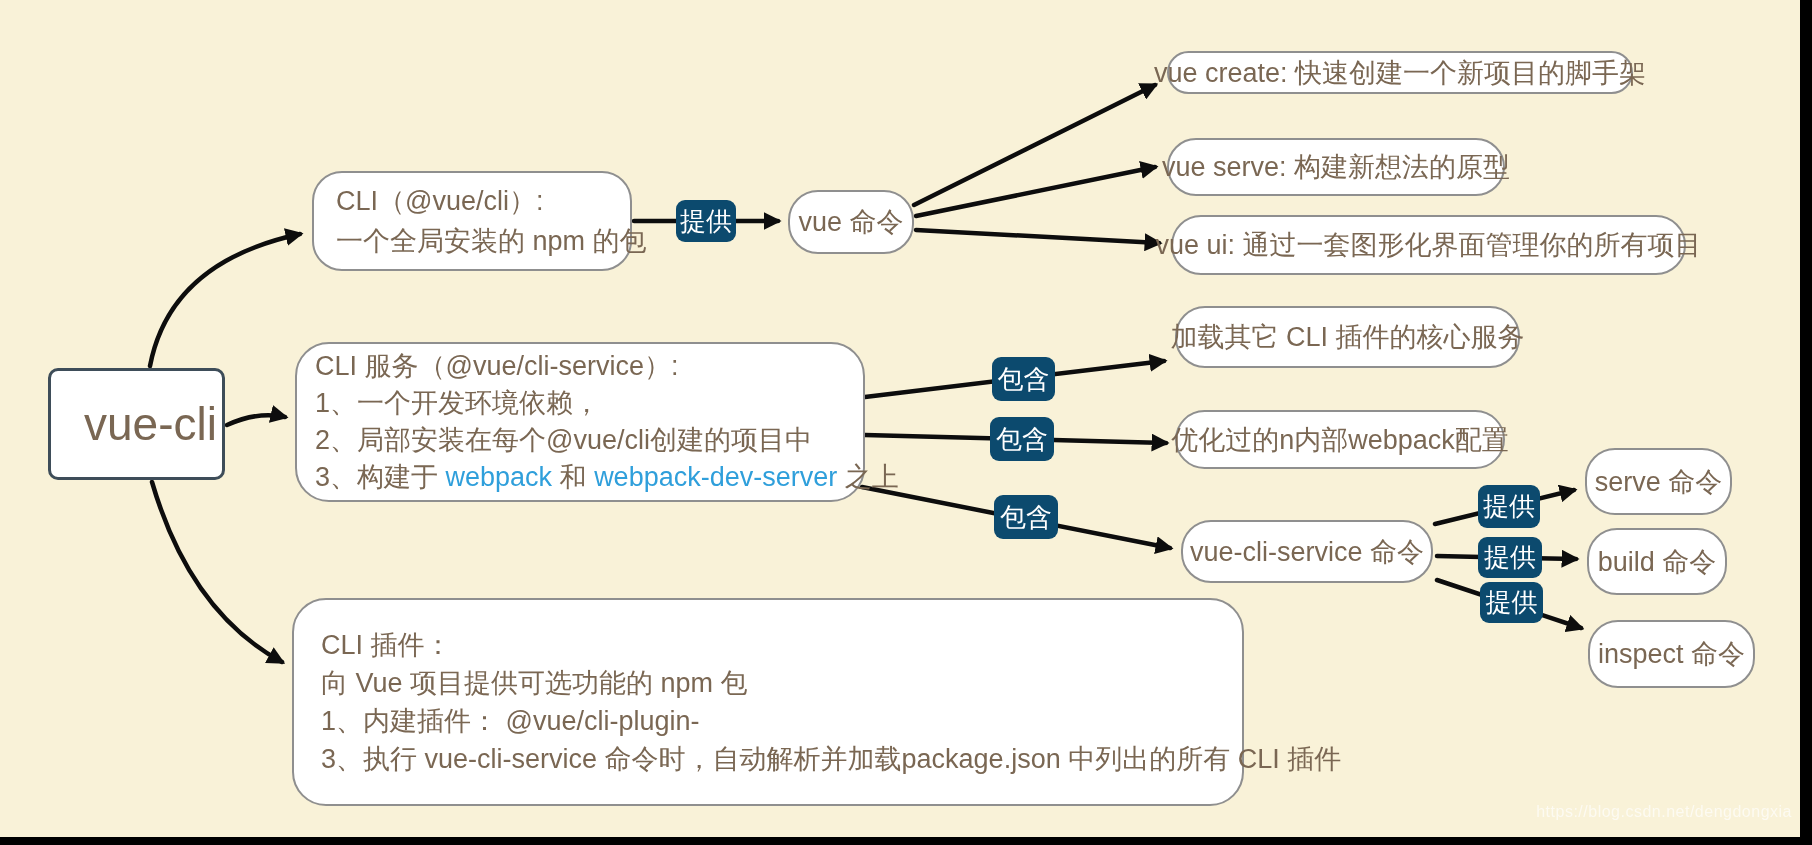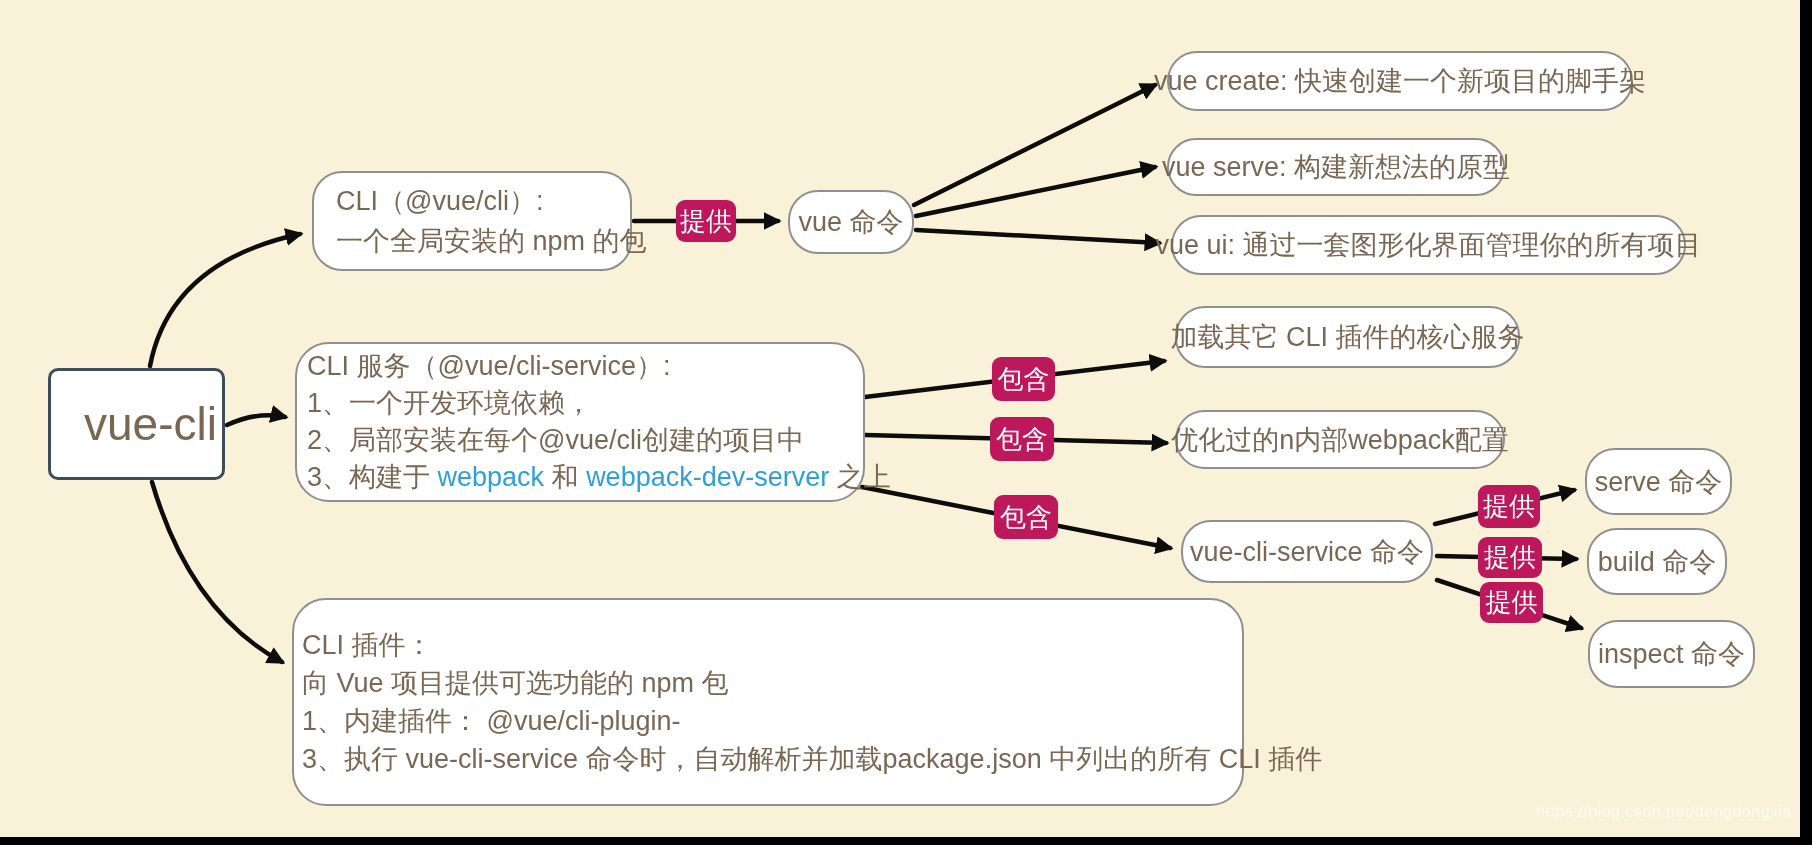--- a/index.html
+++ b/index.html
@@ -31,21 +31,21 @@
   .node.multiline{
     flex-direction:column;align-items:flex-start;justify-content:center;
     white-space:nowrap;
   }
   .root-node{
     position:absolute;background:#fff;border:3px solid var(--root-border);
     border-radius:10px;color:var(--brown);font-size:46px;
     display:flex;align-items:center;justify-content:center;padding-left:28px;
   }
   .badge{
-    position:absolute;background:#be185d;color:#fff;border-radius:9px;
+    position:absolute;background:#0c4a6e;color:#fff;border-radius:9px;
     display:flex;align-items:center;justify-content:center;
     font-size:26px;white-space:nowrap;
   }
   .link{color:var(--link-blue);}
   .watermark{
     position:absolute;right:8px;bottom:16px;
     color:rgba(255,255,255,0.66);font-size:16px;letter-spacing:0.5px;
   }
 </style>
 </head>
@@ -78,27 +78,27 @@
 
   <div class="node pill multiline" style="left:312px;top:171px;width:320px;height:100px;padding-left:22px;line-height:40px;">
     <span>CLI（@vue/cli）:</span>
     <span>一个全局安装的 npm 的包</span>
   </div>
 
   <div class="badge" style="left:676px;top:200px;width:60px;height:42px;">提供</div>
 
   <div class="node pill" style="left:788px;top:190px;width:126px;height:64px;">vue 命令</div>
 
-  <div class="node pill" style="left:1167px;top:51px;width:466px;height:60px;">vue create: 快速创建一个新项目的脚手架</div>
+  <div class="node pill" style="left:1167px;top:51px;width:466px;height:43px;">vue create: 快速创建一个新项目的脚手架</div>
 
   <div class="node pill" style="left:1167px;top:138px;width:338px;height:58px;">vue serve: 构建新想法的原型</div>
 
   <div class="node pill" style="left:1171px;top:215px;width:515px;height:60px;">vue ui: 通过一套图形化界面管理你的所有项目</div>
 
-  <div class="node pill multiline" style="left:295px;top:342px;width:570px;height:160px;padding-left:10px;line-height:37px;border-radius:34px;">
+  <div class="node pill multiline" style="left:295px;top:342px;width:570px;height:160px;padding-left:18px;line-height:37px;border-radius:34px;">
     <span>CLI 服务（@vue/cli-service）:</span>
     <span>1、一个开发环境依赖，</span>
     <span>2、局部安装在每个@vue/cli创建的项目中</span>
     <span>
       <span>3、构建于 </span><span class="link">webpack</span><span> 和 </span><span class="link">webpack-dev-server</span><span> 之上</span>
     </span>
   </div>
 
   <div class="badge" style="left:992px;top:357px;width:63px;height:44px;">包含</div>
   <div class="badge" style="left:990px;top:417px;width:64px;height:44px;">包含</div>
@@ -113,21 +113,21 @@
   <div class="badge" style="left:1478px;top:485px;width:62px;height:43px;">提供</div>
   <div class="badge" style="left:1478px;top:537px;width:64px;height:41px;">提供</div>
   <div class="badge" style="left:1480px;top:582px;width:63px;height:41px;">提供</div>
 
   <div class="node pill" style="left:1585px;top:448px;width:147px;height:67px;">serve 命令</div>
 
   <div class="node pill" style="left:1587px;top:528px;width:140px;height:67px;">build 命令</div>
 
   <div class="node pill" style="left:1588px;top:620px;width:167px;height:68px;">inspect 命令</div>
 
-  <div class="node pill multiline" style="left:292px;top:598px;width:952px;height:208px;padding-left:8px;line-height:38px;border-radius:34px;">
+  <div class="node pill multiline" style="left:292px;top:598px;width:952px;height:208px;padding-left:27px;line-height:38px;border-radius:34px;">
     <span>CLI 插件：</span>
     <span>向 Vue 项目提供可选功能的 npm 包</span>
     <span>1、内建插件： @vue/cli-plugin-</span>
     <span>3、执行 vue-cli-service 命令时，自动解析并加载package.json 中列出的所有 CLI 插件</span>
   </div>
 
   <div class="watermark">https://blog.csdn.net/dengdongxia</div>
 
 </div>
 

